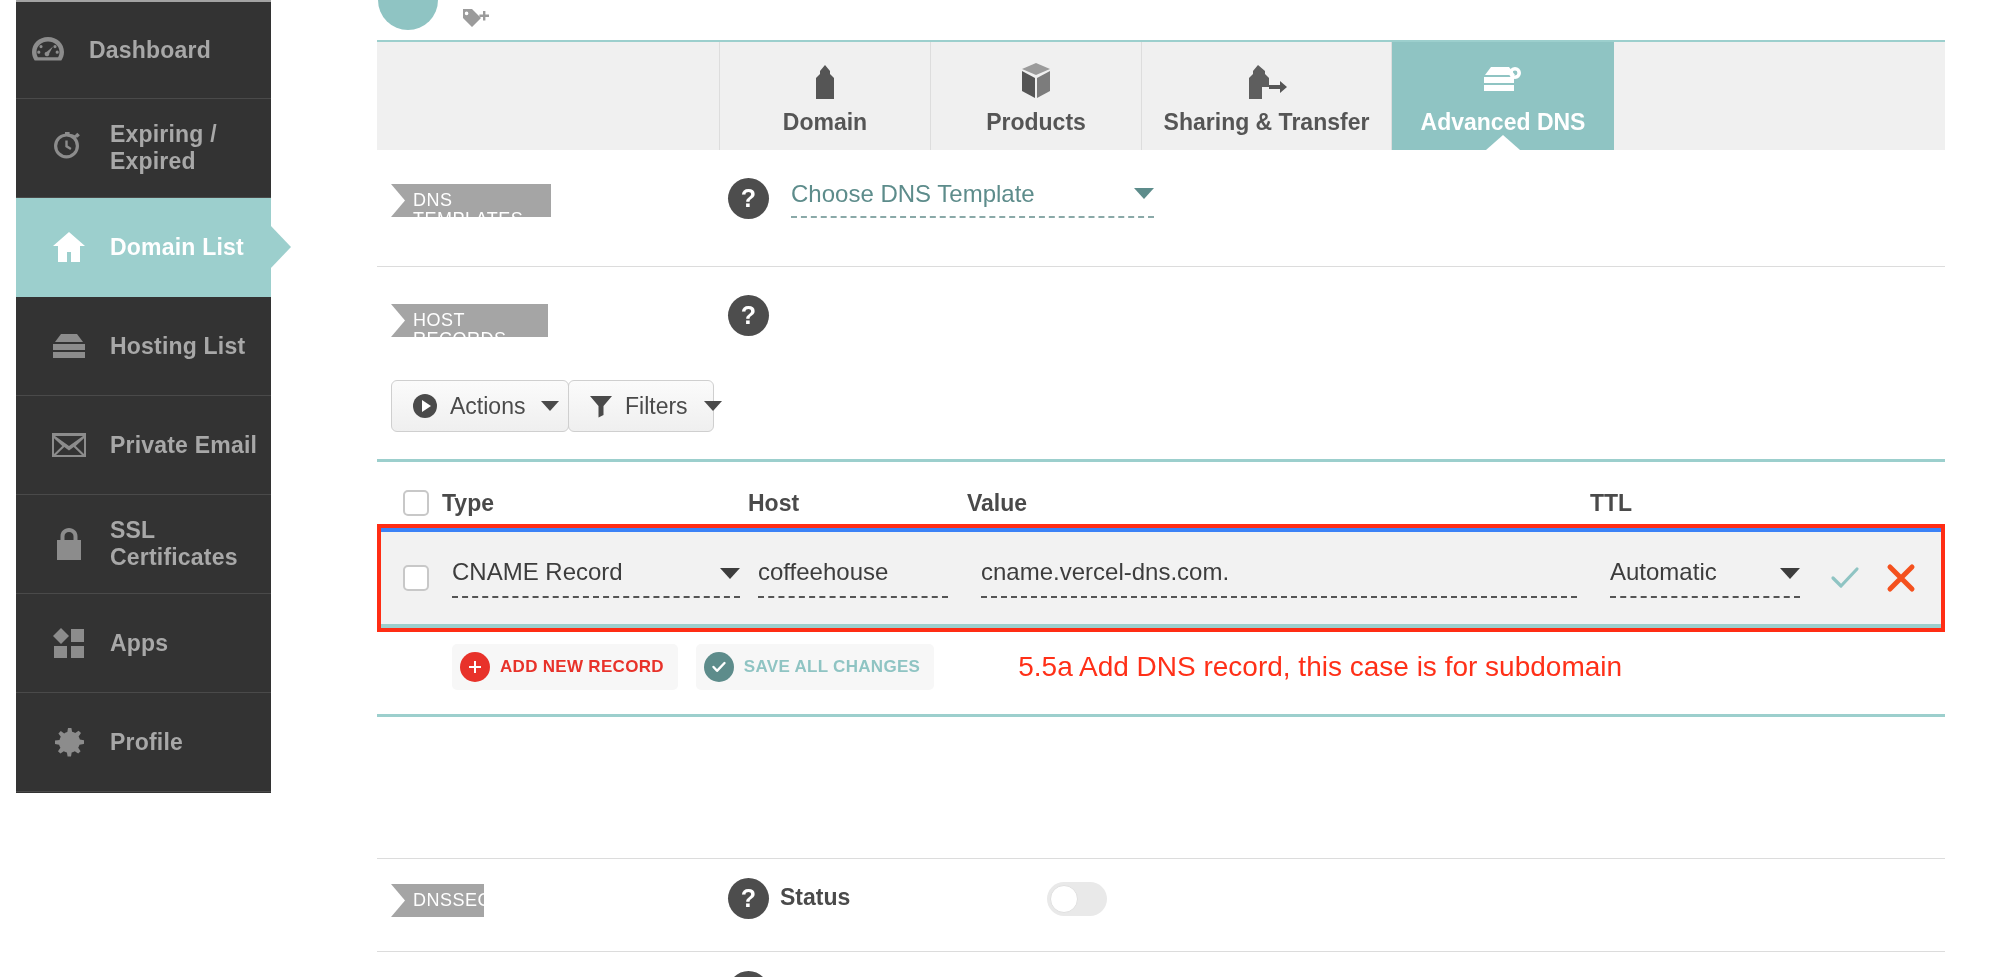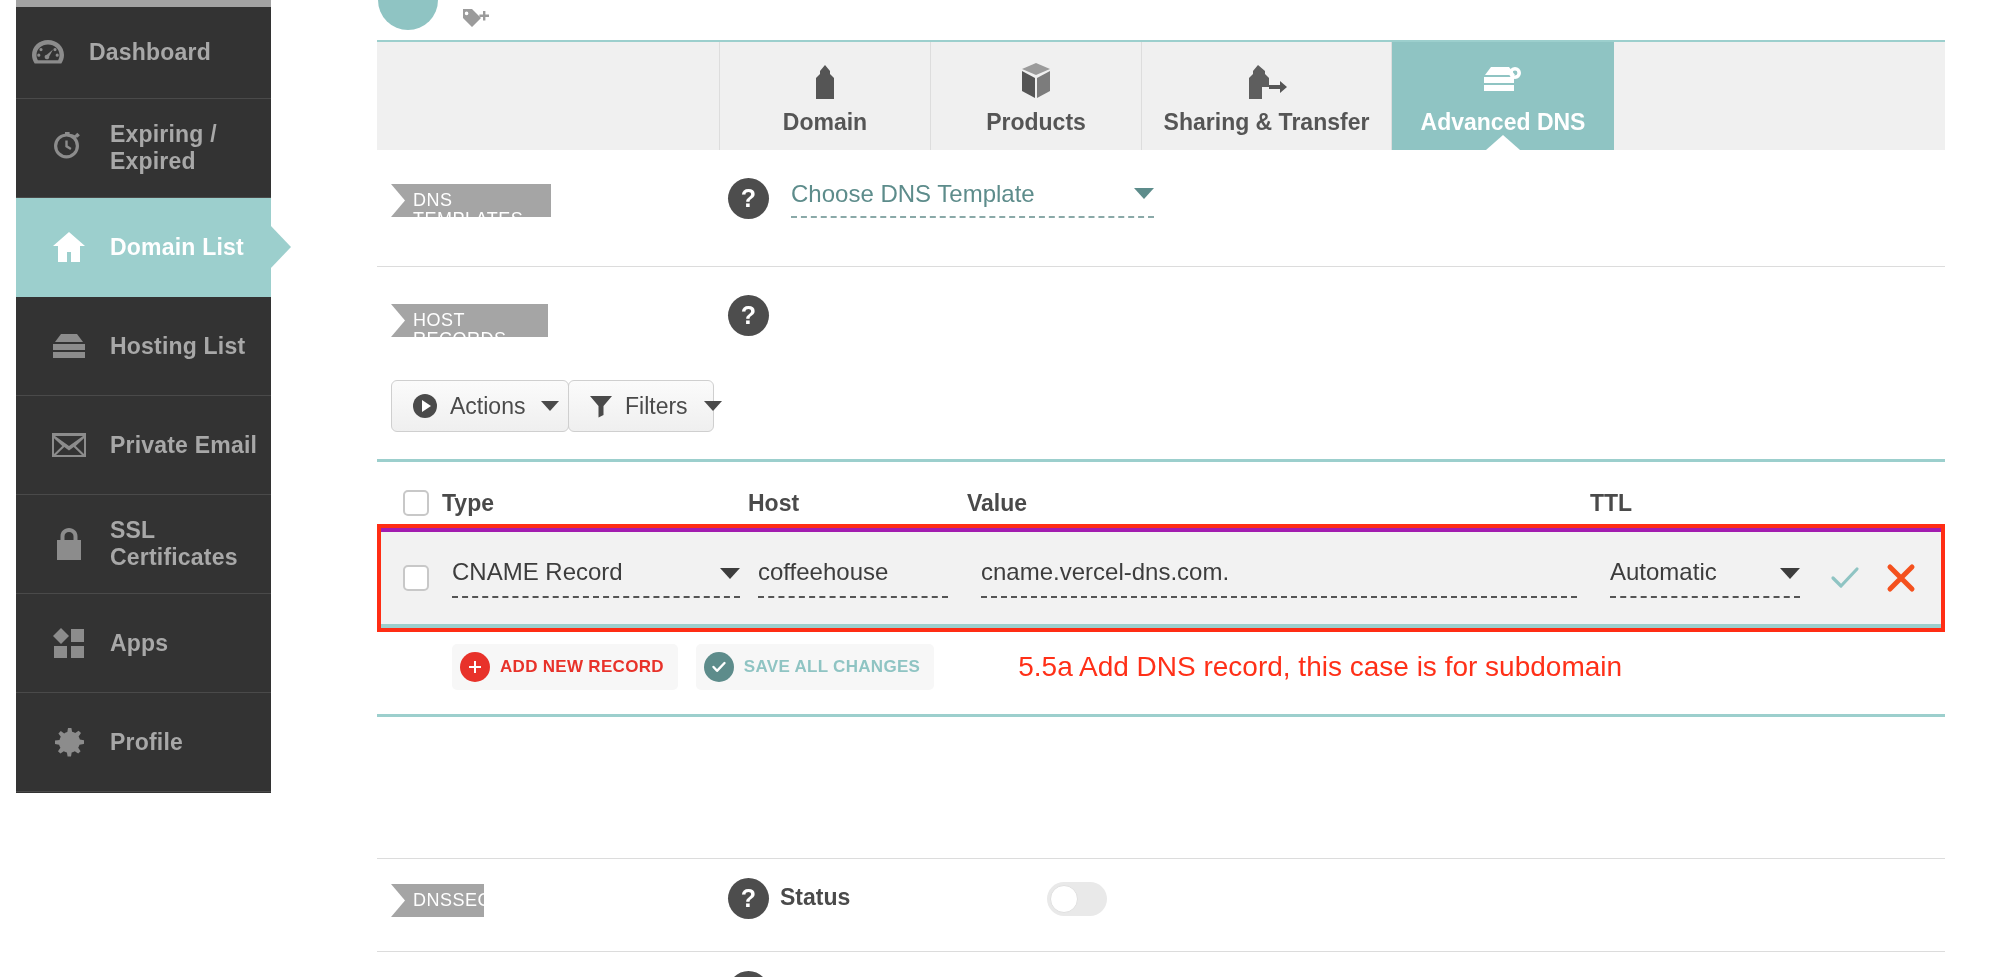--- a/index.html
+++ b/index.html
@@ -21,21 +21,21 @@
     position: relative;
     height: 99px;
     display: flex; align-items: center;
     padding-left: 30px;
     border-bottom: 1px solid #4a4a4a;
     color: #a8a8a8;
     font-size: 23px; font-weight: bold;
     letter-spacing: .2px;
     cursor: pointer;
   }
-  .nav-item:first-child { border-top: 7px solid #a3a3a3; padding-left: 9px; }
+  .nav-item:first-child { border-top: 2px solid #a3a3a3; padding-left: 9px; }
   .nav-item .ico {
     width: 46px; height: 40px;
     display: flex; align-items: center; justify-content: center;
     margin-right: 18px;
     flex: none;
   }
   .nav-item .ico svg { display: block; }
   .nav-item.active {
     background: #9ccfcd; color: #ffffff;
     border-bottom-color: #9ccfcd;
@@ -178,21 +178,21 @@
   }
   .th { font-size: 23px; font-weight: bold; color: #4a4a4a; }
 
   .rec-wrap {
     position: relative;
     border: 4px solid #ff2d14;
   }
   .rec-row {
     position: relative;
     background: #f2f2f2;
-    border-top: 4px solid #a21caf;
+    border-top: 4px solid #3b82f6;
     border-bottom: 4px solid #9ccfcd;
     height: 100px;
     display: flex; align-items: center;
   }
   .field {
     position: relative;
     color: #3d3d3d; font-size: 24px;
     padding-bottom: 12px;
   }
   .field .dl {

